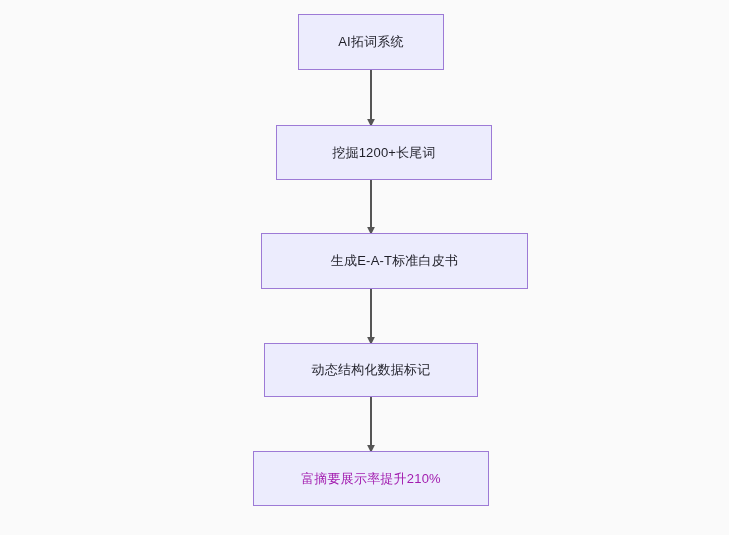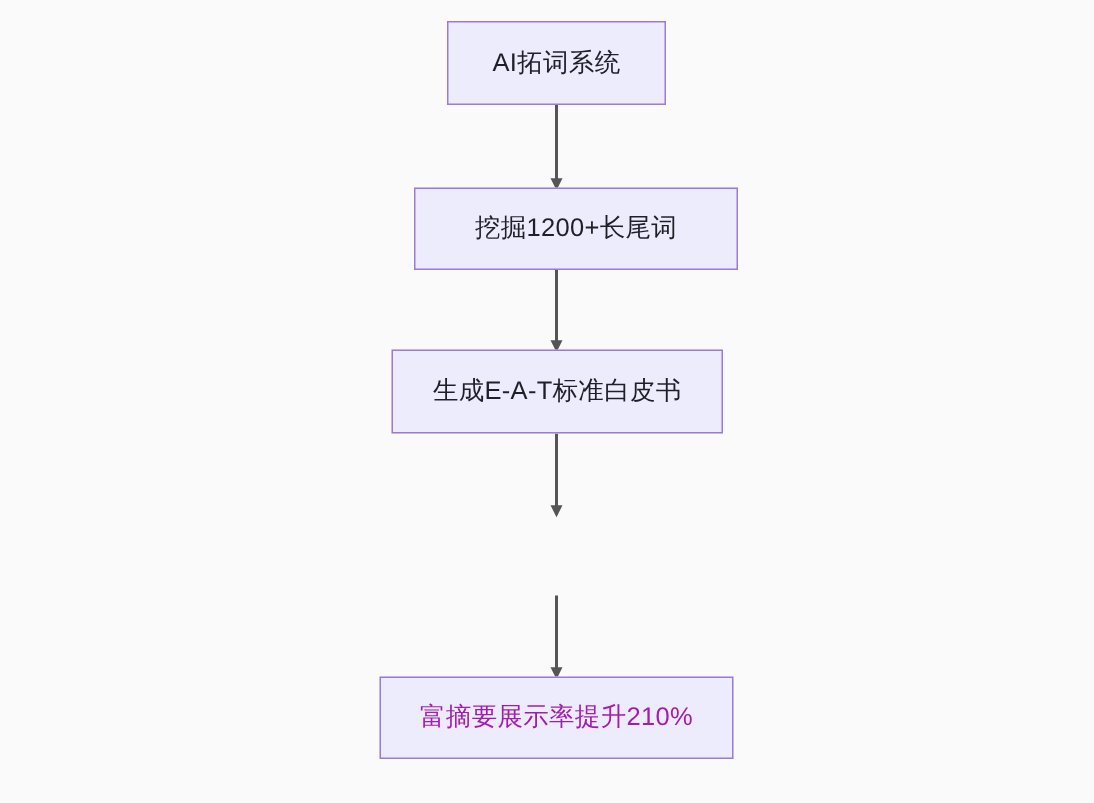--- a/index.html
+++ b/index.html
@@ -22,21 +22,21 @@
   .node-box {
     position: absolute;
     box-sizing: border-box;
     background: #ececfd;
     border: 1.5px solid #9d7ad6;
     border-radius: 0;
     display: flex;
     align-items: center;
     justify-content: center;
     color: #1f1f28;
-    font-size: 17px;
+    font-size: 13px;
     line-height: 1.2;
     letter-spacing: 0.2px;
     white-space: nowrap;
   }
   .node-label {
     display: block;
     text-align: center;
   }
   .edge-layer {
     position: absolute;
@@ -67,22 +67,25 @@
   </svg>
 
   <div class="node-box" style="left: 298px; top: 14px; width: 146px; height: 56px; background: rgb(236, 236, 253); border-color: rgb(157, 122, 214); color: rgb(31, 31, 40);">
     <span class="node-label">AI拓词系统</span>
   </div>
 
   <div class="node-box" style="left: 276px; top: 125px; width: 216px; height: 55px; background: rgb(236, 236, 253); border-color: rgb(157, 122, 214); color: rgb(31, 31, 40);">
     <span class="node-label">挖掘1200+长尾词</span>
   </div>
 
-  <div class="node-box" style="left: 261px; top: 233px; width: 221px; height: 56px; background: rgb(236, 236, 253); border-color: rgb(157, 122, 214); color: rgb(31, 31, 40);">
+  <div class="node-box" style="left: 261px; top: 233px; width: 267px; height: 56px; background: rgb(236, 236, 253); border-color: rgb(157, 122, 214); color: rgb(31, 31, 40);">
     <span class="node-label">生成E-A-T标准白皮书</span>
   </div>
 
+  <div class="node-box" style="left: 264px; top: 343px; width: 214px; height: 54px; background: rgb(236, 236, 253); border-color: rgb(157, 122, 214); color: rgb(31, 31, 40);">
+    <span class="node-label">动态结构化数据标记</span>
+  </div>
 
   <div class="node-box" style="left: 253px; top: 451px; width: 236px; height: 55px; background: rgb(236, 236, 253); border-color: rgb(157, 122, 214); color: #a21caf;">
     <span class="node-label">富摘要展示率提升210%</span>
   </div>
 
 </div>
 
 </body></html>

